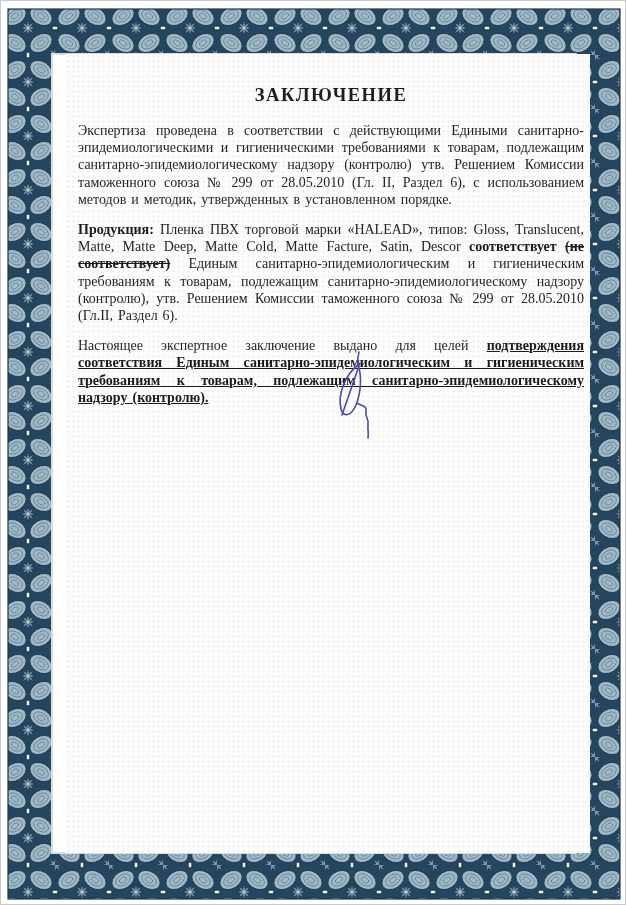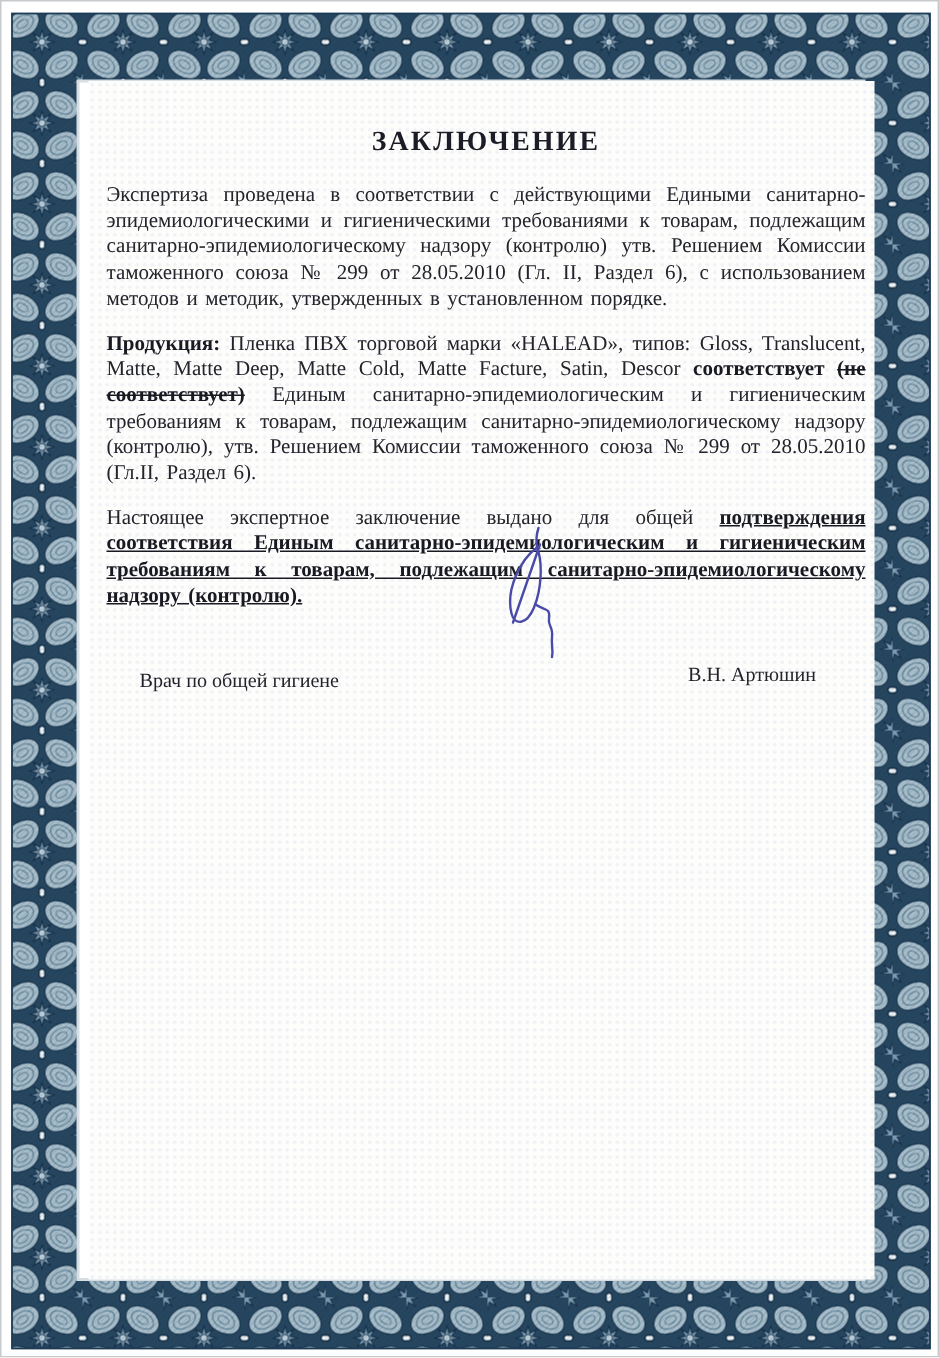--- a/index.html
+++ b/index.html
@@ -8,21 +8,21 @@
     width:626px;height:905px;
     background:#ffffff;
     box-sizing:border-box;
     border:1px solid #c7cacc;
     overflow:hidden;
     font-family:"Liberation Serif", serif;
   }
   .border-svg{position:absolute;left:0;top:0;width:626px;height:905px;display:block;}
   .content-area{
     position:absolute;
-    left:58px;top:53px;width:524px;height:799px;
+    left:65px;top:53px;width:524px;height:799px;
     background:#fdfdfc;
     background-image:radial-gradient(rgba(95,112,165,0.08) 1px, transparent 1.1px);
     background-size:5px 5px;
     box-sizing:border-box;
     padding:31px 6px 0 12px;
     color:#23232b;
   }
   .doc-title{
     text-align:center;
     font-size:18.5px;
@@ -103,26 +103,22 @@
   </svg>
 
   <div class="content-area">
 
     <h1 class="doc-title">ЗАКЛЮЧЕНИЕ</h1>
 
     <p class="doc-par"><span>Экспертиза проведена в соответствии с действующими Едиными санитарно-эпидемиологическими и гигиеническими требованиями к товарам, подлежащим санитарно-эпидемиологическому надзору (контролю) утв. Решением Комиссии таможенного союза № 299 от 28.05.2010 (Гл. II, Раздел 6), с использованием методов и методик, утвержденных в установленном порядке.</span></p>
 
     <p class="doc-par"><span class="b">Продукция:</span><span> Пленка ПВХ торговой марки «HALEAD», типов: Gloss, Translucent, Matte, Matte Deep, Matte Cold, Matte Facture, Satin, Descor </span><span class="b">соответствует </span><span class="struck">(не соответствует)</span><span> Единым санитарно-эпидемиологическим и гигиеническим требованиям к товарам, подлежащим санитарно-эпидемиологическому надзору (контролю), утв. Решением Комиссии таможенного союза № 299 от 28.05.2010 (Гл.II, Раздел 6).</span></p>
 
-    <p class="doc-par"><span>Настоящее экспертное заключение выдано для общей </span><span class="emph">подтверждения соответствия Единым санитарно-эпидемиологическим и гигиеническим требованиям к товарам, подлежащим санитарно-эпидемиологическому надзору (контролю).</span></p>
+    <p class="doc-par"><span>Настоящее экспертное заключение выдано для целей </span><span class="emph">подтверждения соответствия Единым санитарно-эпидемиологическим и гигиеническим требованиям к товарам, подлежащим санитарно-эпидемиологическому надзору (контролю).</span></p>
 
-    <div class="sign-row">
-      <span class="sign-role">Врач по общей гигиене</span>
-      <span class="sign-name">В.Н. Артюшин</span>
-    </div>
   </div>
 
   <svg class="signature-svg" viewBox="0 0 64 94" xmlns="http://www.w3.org/2000/svg" aria-hidden="true">
     <g fill="none" stroke="#4a4aa8" stroke-width="1.6" stroke-linecap="round">
       <path d="M37 16 C36 10 37 6 38 3"></path>
       <path d="M37 16 C26 24 16 44 20 60 C22 68 30 68 35 56 C40 44 41 26 37 16 Z"></path>
       <path d="M39 14 L21 66"></path>
       <path d="M36 54 C42 58 46 56 45 63 C44 69 48 68 47 76 C46.5 82 48 85 47 89"></path>
     </g>
   </svg>

